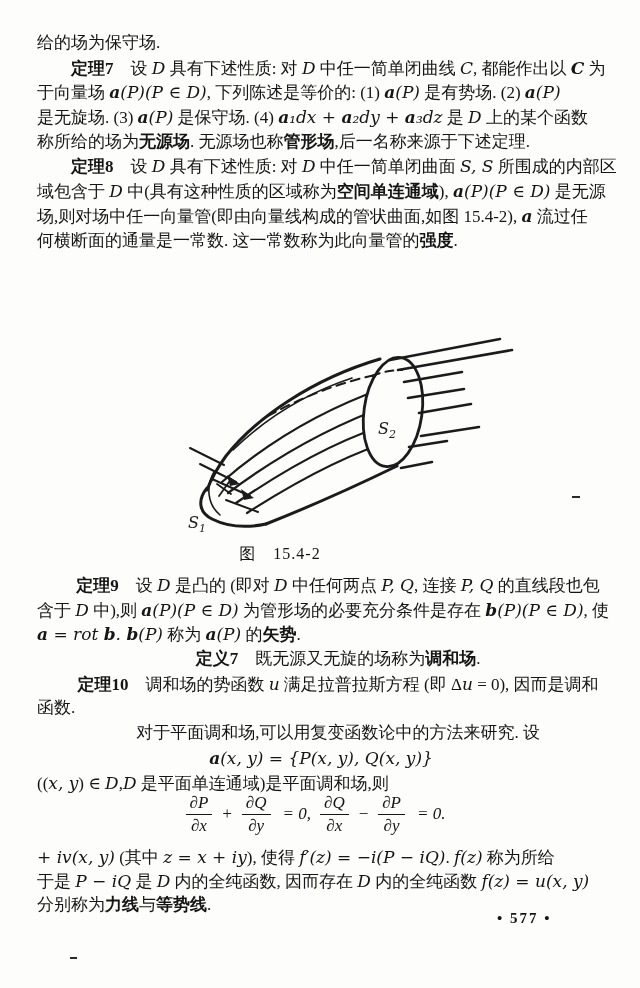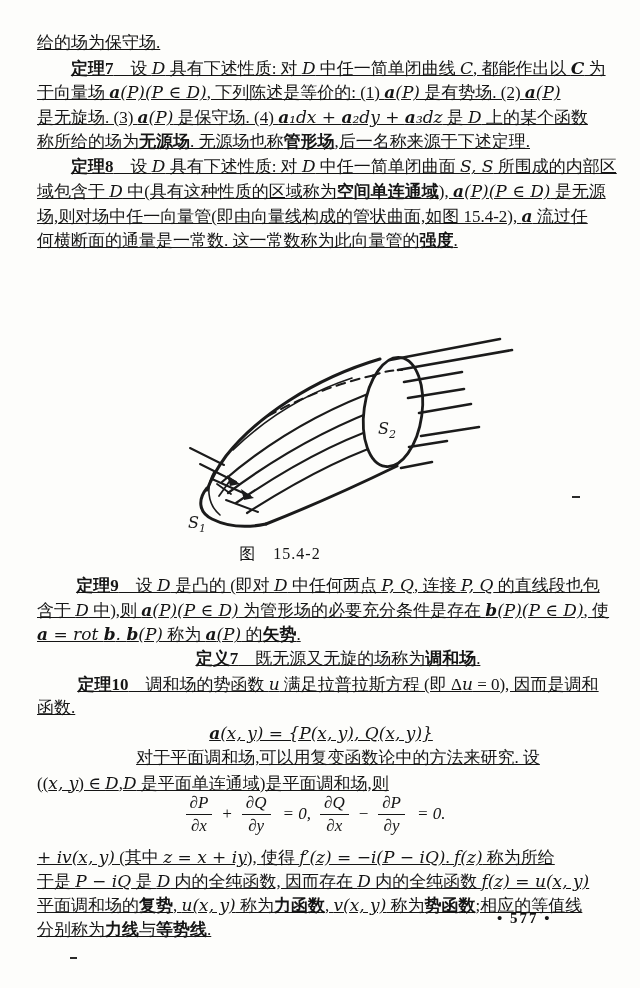--- a/index.html
+++ b/index.html
@@ -2,21 +2,21 @@
 <html><head>
 <meta charset="utf-8">
 <style>
   html,body{margin:0;padding:0;background:#e8e8e8;}
   .page{
     position:relative;width:640px;height:988px;margin:0 auto;
     background:#fdfdfb;color:#151515;overflow:hidden;
     font-family:"Liberation Serif","DejaVu Serif",serif;
     font-size:17px;
   }
-  .tblock{position:absolute;left:37px;width:568px;text-decoration:underline;}
+  .tblock{position:absolute;left:37px;width:568px;}
   #block1{top:31px;}
   #block2{top:573px;}
   #block3{top:845px;}
   .line{height:24.7px;line-height:24.7px;white-space:nowrap;overflow:visible;}
   #block3 .line{height:24.2px;line-height:24.2px;}
   .line.ind{padding-left:34px;text-align:center;}
   .line.center{text-align:center;white-space:nowrap;}
   .bold{font-weight:bold;}
   .math{font-style:italic;font-family:"DejaVu Serif","Liberation Serif",serif;}
   .figure-svg{position:absolute;left:0;top:336px;}
@@ -102,22 +102,22 @@
 
   <div class="fig-caption">图　15.4-2</div>
 
   <div id="block2" class="tblock">
       <div class="line ind"><span class="bold">定理9</span><span>　设 </span><span class="math">D</span><span> 是凸的 (即对 </span><span class="math">D</span><span> 中任何两点 </span><span class="math">P, Q</span><span>, 连接 </span><span class="math">P, Q</span><span> 的直线段也包</span></div>
       <div class="line"><span>含于 </span><span class="math">D</span><span> 中),则 </span><span class="bold math">a</span><span class="math">(P)(P ∈ D)</span><span> 为管形场的必要充分条件是存在 </span><span class="bold math">b</span><span class="math">(P)(P ∈ D)</span><span>, 使</span></div>
       <div class="line"><span class="bold math">a</span><span class="math"> = rot </span><span class="bold math">b</span><span class="math">. </span><span class="bold math">b</span><span class="math">(P)</span><span> 称为 </span><span class="bold math">a</span><span class="math">(P)</span><span> 的</span><span class="bold">矢势</span><span>.</span></div>
       <div class="line ind"><span class="bold">定义7</span><span>　既无源又无旋的场称为</span><span class="bold">调和场</span><span>.</span></div>
       <div class="line ind"><span class="bold">定理10</span><span>　调和场的势函数 </span><span class="math">u</span><span> 满足拉普拉斯方程 (即 Δ</span><span class="math">u</span><span> = 0), 因而是调和</span></div>
       <div class="line"><span>函数.</span></div>
+      <div class="line ind"><span>对于平面调和场,可以用复变函数论中的方法来研究. 设</span></div>
       <div class="line center"><span class="bold math">a</span><span class="math">(x, y) = {P(x, y), Q(x, y)}</span></div>
-      <div class="line ind"><span>对于平面调和场,可以用复变函数论中的方法来研究. 设</span></div>
       <div class="line"><span>((</span><span class="math">x, y</span><span>) ∈ </span><span class="math">D</span><span>,</span><span class="math">D</span><span> 是平面单连通域)是平面调和场,则</span></div>
     </div>
 
   <div class="display-formula">
     <span class="frac">
         <span class="num">∂P</span>
         <span class="den">∂x</span>
       </span>
     <span class="op">+</span>
     <span class="frac">
@@ -133,21 +133,20 @@
     <span class="frac">
         <span class="num">∂P</span>
         <span class="den">∂y</span>
       </span>
     <span class="eq">= 0.</span>
   </div>
 
   <div id="block3" class="tblock">
       <div class="line"><span class="math">+ iv(x, y)</span><span> (其中 </span><span class="math">z = x + iy</span><span>), 使得 </span><span class="math">f′(z) = −i(P − iQ)</span><span>. </span><span class="math">f(z)</span><span> 称为所给</span></div>
       <div class="line"><span>于是 </span><span class="math">P − iQ</span><span> 是 </span><span class="math">D</span><span> 内的全纯函数, 因而存在 </span><span class="math">D</span><span> 内的全纯函数 </span><span class="math">f(z) = u(x, y)</span></div>
-      <div class="line"><span>平面调和场的</span><span class="bold">复势</span><span>, </span><span class="math">u(x, y)</span><span> 称为</span><span class="bold">力函数</span><span>, </span><span class="math">v(x, y)</span><span> 称为</span><span class="bold">势函数</span><span>;相应的等值线</span></div>
       <div class="line"><span>分别称为</span><span class="bold">力线</span><span>与</span><span class="bold">等势线</span><span>.</span></div>
     </div>
 
   <div class="page-number">• 577 •</div>
 
   <div class="artifact a1"></div>
   <div class="artifact a2"></div>
 </div>
 
 </body></html>

